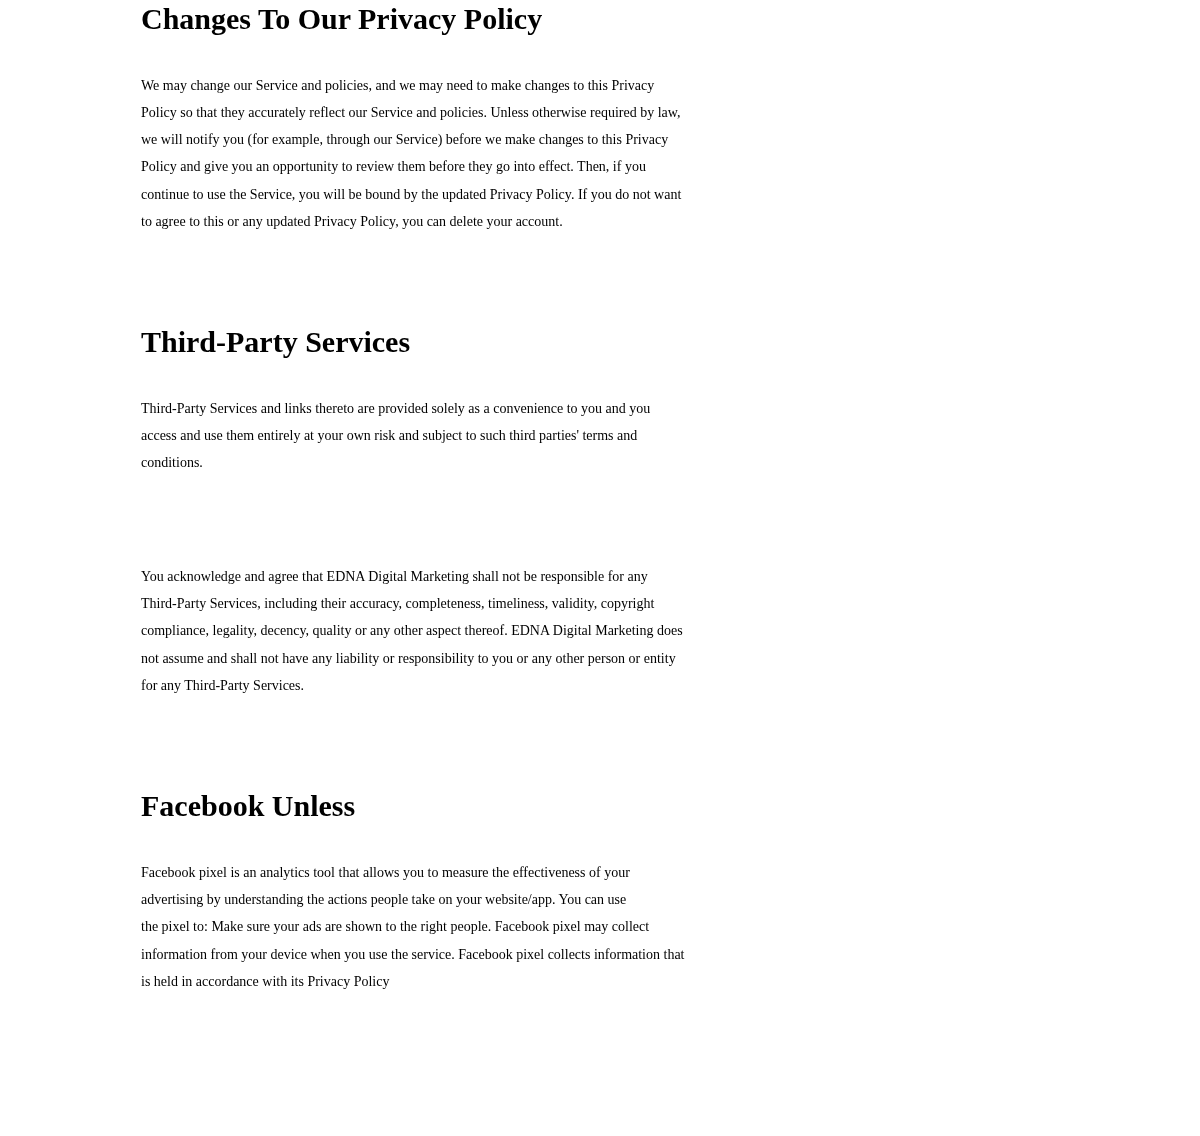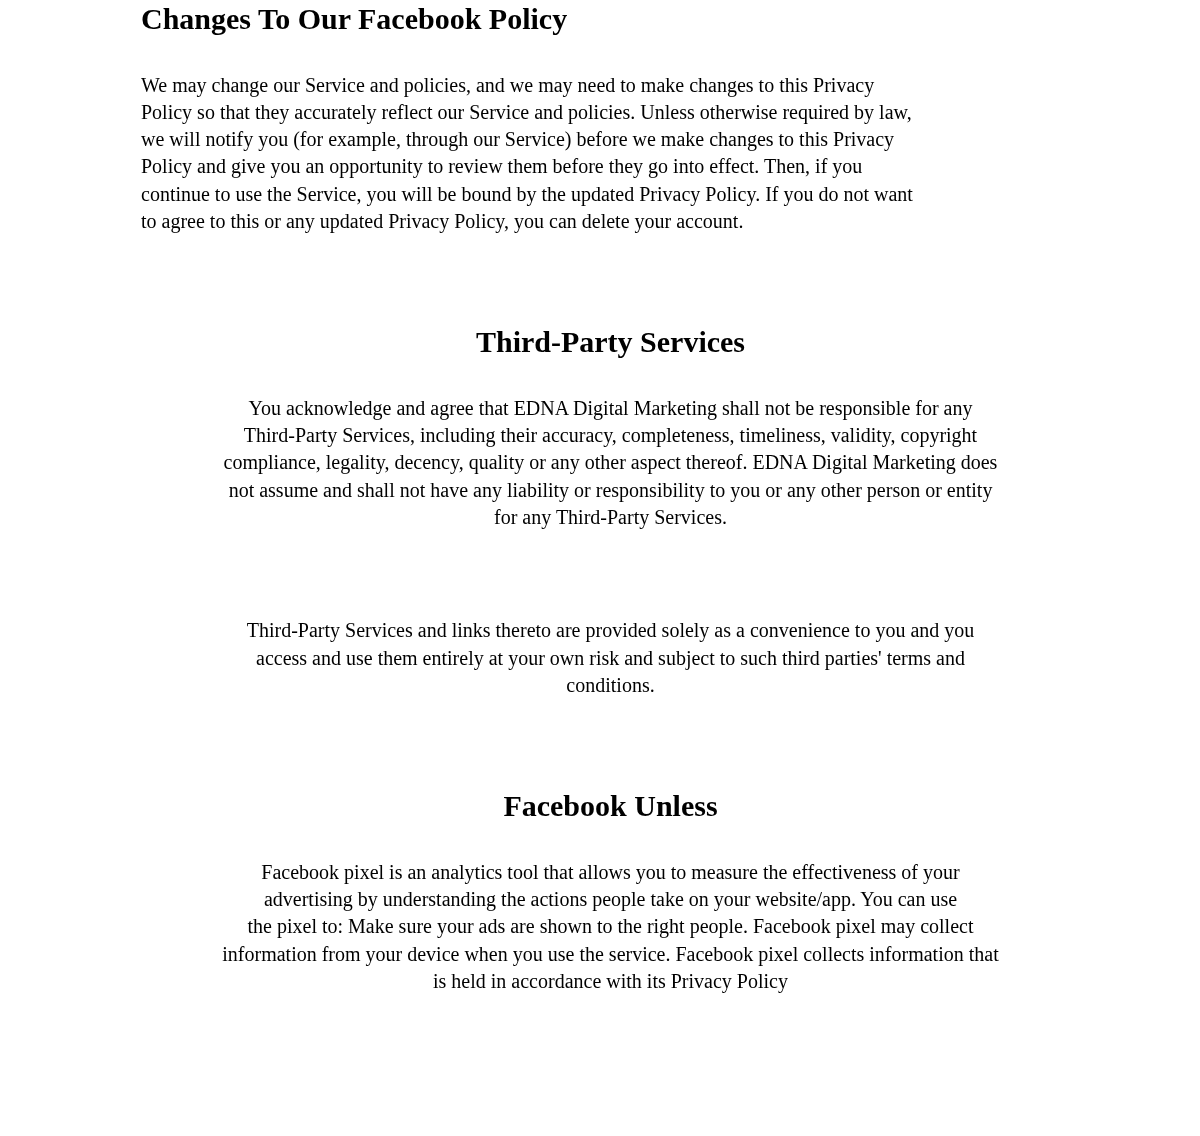--- a/index.html
+++ b/index.html
@@ -10,68 +10,68 @@
     font-family: "Liberation Serif", "DejaVu Serif", serif;
   }
   main.doc {
     width: 1200px;
     min-height: 1136px;
     box-sizing: border-box;
     padding: 2px 120px 24px 141px;
     background: #ffffff;
   }
   .doc-section { margin: 0; }
-  .doc-section + .doc-section { margin-top: 8px; text-align: center; }
+  .doc-section + .doc-section { margin-top: 8px; }
   h1.section-heading {
     font-size: 30px;
     font-weight: bold;
     line-height: 1.15;
     margin: 0;
     color: #000000;
   }
   .doc-section:not(:first-child) h1.section-heading {
     margin-top: 90px;
   }
   p.para {
-    font-size: 20px;
+    font-size: 14px;
     line-height: 27.3px;
     margin: 35px 0 0 0;
     max-width: 940px;
     white-space: pre-line;
     color: #000000;
   }
   p.para + p.para {
     margin-top: 86px;
   }
 </style>
 </head>
 <body>
 
 <main class="doc">
 
   <section class="doc-section">
-    <h1 class="section-heading">Changes To Our Facebook Policy</h1>
+    <h1 class="section-heading">Changes To Our Privacy Policy</h1>
     <p class="para">We may change our Service and policies, and we may need to make changes to this Privacy
 Policy so that they accurately reflect our Service and policies. Unless otherwise required by law,
 we will notify you (for example, through our Service) before we make changes to this Privacy
 Policy and give you an opportunity to review them before they go into effect. Then, if you
 continue to use the Service, you will be bound by the updated Privacy Policy. If you do not want
 to agree to this or any updated Privacy Policy, you can delete your account.</p>
   </section>
 
   <section class="doc-section">
     <h1 class="section-heading">Third-Party Services</h1>
+    <p class="para">Third-Party Services and links thereto are provided solely as a convenience to you and you
+access and use them entirely at your own risk and subject to such third parties' terms and
+conditions.</p>
     <p class="para">You acknowledge and agree that EDNA Digital Marketing shall not be responsible for any
 Third-Party Services, including their accuracy, completeness, timeliness, validity, copyright
 compliance, legality, decency, quality or any other aspect thereof. EDNA Digital Marketing does
 not assume and shall not have any liability or responsibility to you or any other person or entity
 for any Third-Party Services.</p>
-    <p class="para">Third-Party Services and links thereto are provided solely as a convenience to you and you
-access and use them entirely at your own risk and subject to such third parties' terms and
-conditions.</p>
   </section>
 
   <section class="doc-section">
     <h1 class="section-heading">Facebook Unless</h1>
     <p class="para">Facebook pixel is an analytics tool that allows you to measure the effectiveness of your
 advertising by understanding the actions people take on your website/app. You can use
 the pixel to: Make sure your ads are shown to the right people. Facebook pixel may collect
 information from your device when you use the service. Facebook pixel collects information that
 is held in accordance with its Privacy Policy</p>
   </section>

